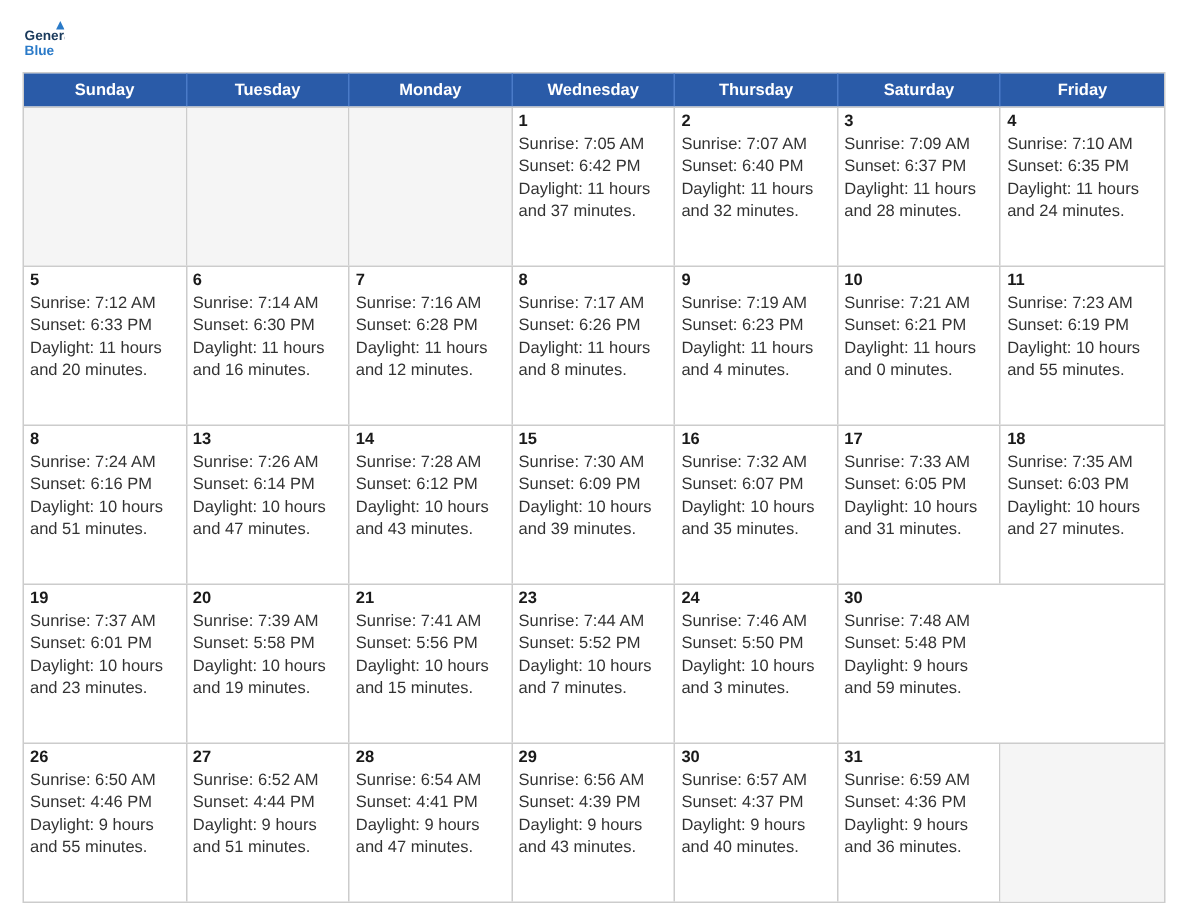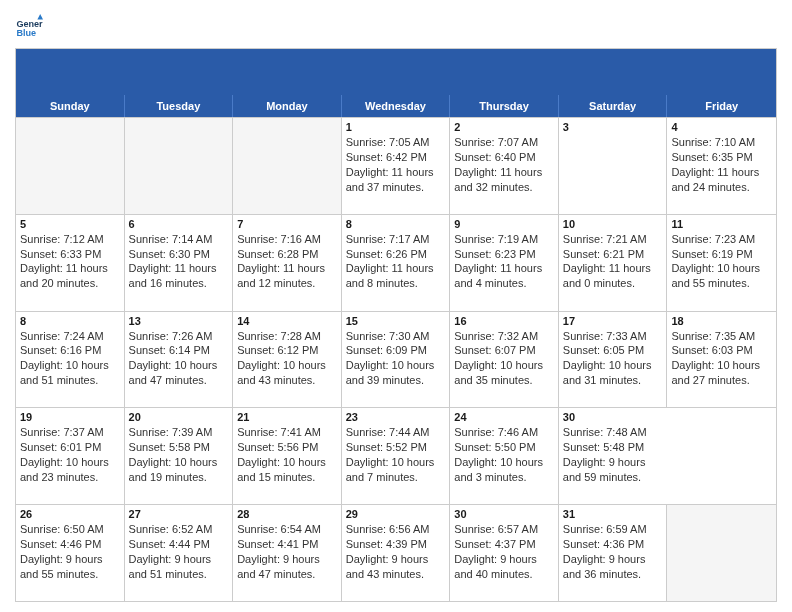--- a/index.html
+++ b/index.html
@@ -63,21 +63,20 @@
       grid-template-columns: repeat(7, 1fr);
       background: #2a5ba8;
     }
     .day-header {
       color: #fff;
       font-size: 11px;
       font-weight: bold;
       padding: 5px 4px;
       text-align: center;
       border-right: 1px solid #4a7bc8;
-      margin-top: 46px;
     }
     .day-header:last-child { border-right: none; }
     .weeks {
       flex: 1;
       display: flex;
       flex-direction: column;
     }
     .week {
       display: grid;
       grid-template-columns: repeat(7, 1fr);
@@ -147,20 +146,21 @@
           <div class="cell">
             <div class="cell-date">1</div>
             <div class="cell-info">Sunrise: 7:05 AM<br>Sunset: 6:42 PM<br>Daylight: 11 hours and 37 minutes.</div>
           </div>
           <div class="cell">
             <div class="cell-date">2</div>
             <div class="cell-info">Sunrise: 7:07 AM<br>Sunset: 6:40 PM<br>Daylight: 11 hours and 32 minutes.</div>
           </div>
           <div class="cell">
             <div class="cell-date">3</div>
+            <div class="cell-info">Sunrise: 7:09 AM<br>Sunset: 6:37 PM<br>Daylight: 11 hours and 28 minutes.</div>
           </div>
           <div class="cell">
             <div class="cell-date">4</div>
             <div class="cell-info">Sunrise: 7:10 AM<br>Sunset: 6:35 PM<br>Daylight: 11 hours and 24 minutes.</div>
           </div>
         </div>
         <div class="week">
           <div class="cell">
             <div class="cell-date">5</div>
             <div class="cell-info">Sunrise: 7:12 AM<br>Sunset: 6:33 PM<br>Daylight: 11 hours and 20 minutes.</div>

